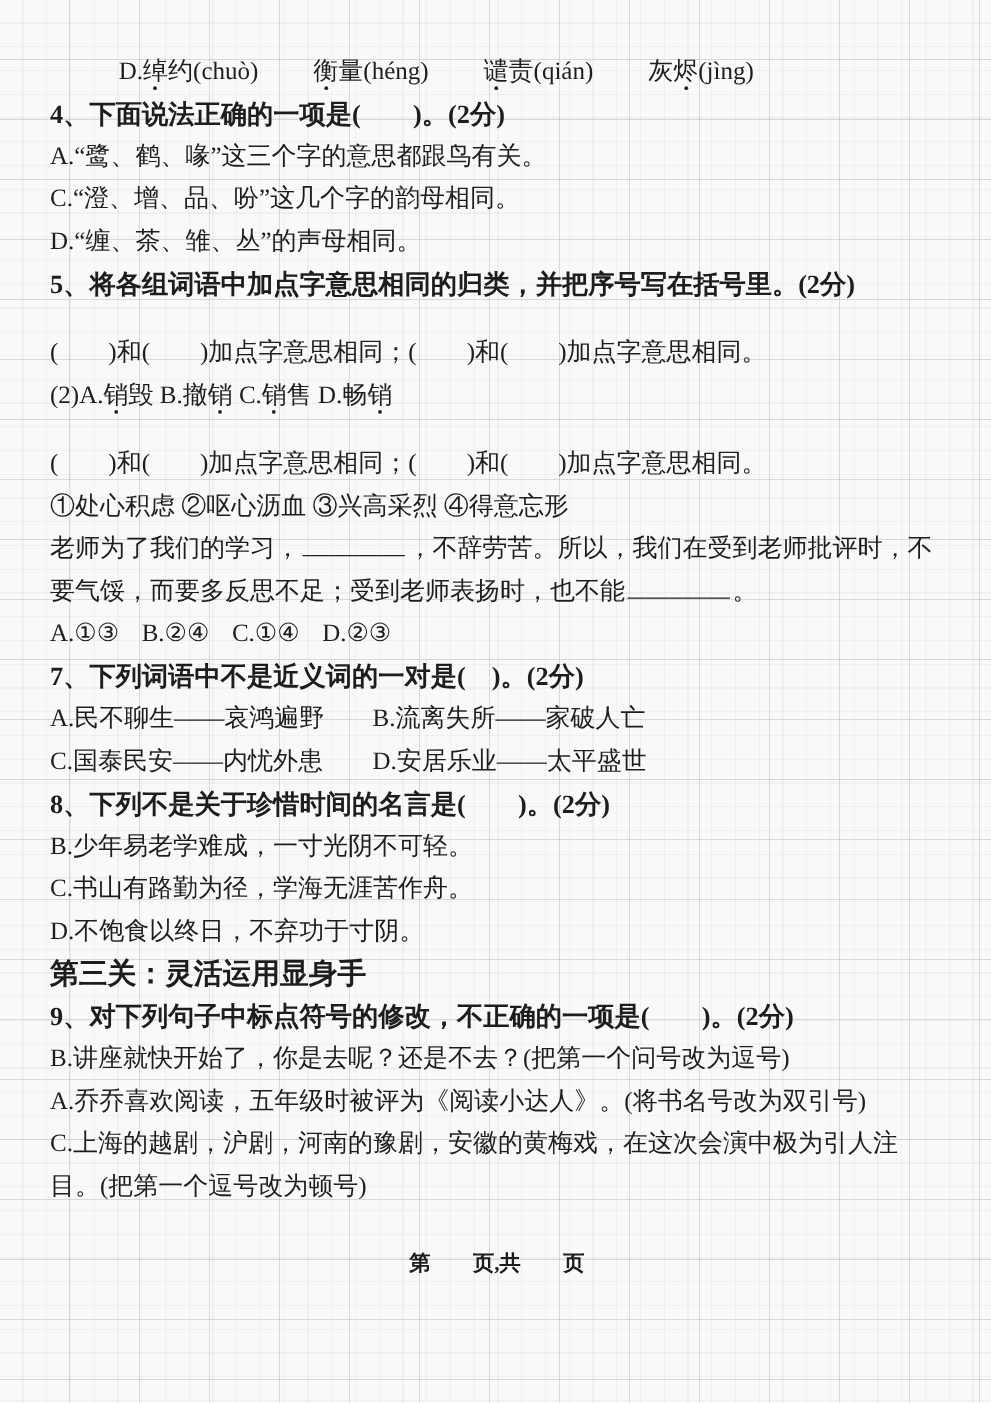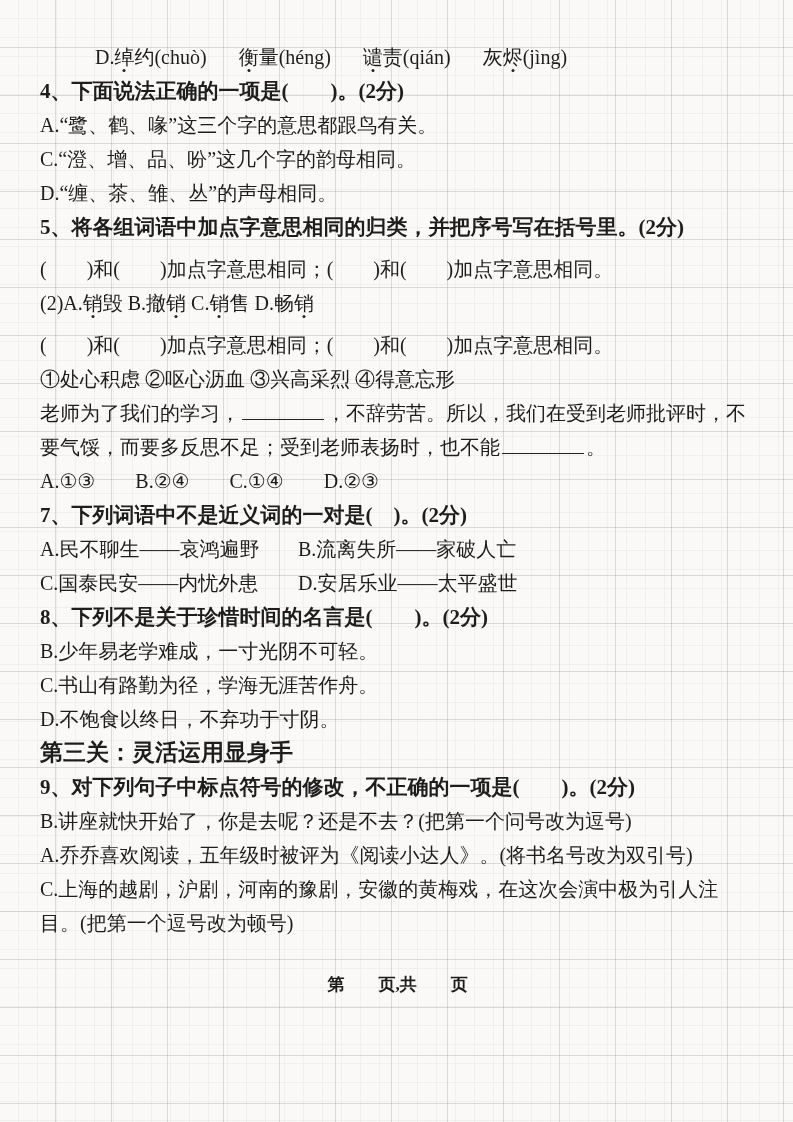--- a/index.html
+++ b/index.html
@@ -15,23 +15,23 @@
       repeating-linear-gradient(to bottom, transparent 0 47px, rgba(150,150,150,.32) 47px 48px),
       repeating-linear-gradient(to right, transparent 0 18px, rgba(185,185,185,.14) 18px 19px),
       repeating-linear-gradient(to bottom, transparent 0 18px, rgba(185,185,185,.14) 18px 19px);
     font-family:"Liberation Serif","DejaVu Serif",serif;
     padding:40px 38px 0 40px;
   }
   .line{font-size:20px;line-height:34px;white-space:nowrap;}
   .wrap{white-space:normal;}
   .title{font-weight:700;font-size:21px;}
   .indent{margin-left:55px;}
-  .row{display:flex;gap:32px;}
-  .row-tight{display:flex;gap:40px;}
-  .sp8{margin-top:8px;}
+  .row{display:flex;gap:44px;}
+  .row-tight{display:flex;gap:18px;}
+  .sp8{margin-top:21px;}
   .col1{display:inline-block;width:253px;}
   .section-head{font-weight:700;font-size:23px;text-align:left;line-height:34px;}
   .footer{font-weight:700;font-size:17px;text-align:center;line-height:34px;margin-top:28px;}
   .blank{
     display:inline-block;width:82px;height:0.95em;
     border-bottom:1.8px solid #222;vertical-align:baseline;margin:0 2px;
   }
   .em{position:relative;}
   .em::after{
     content:"";position:absolute;left:50%;bottom:-4px;

